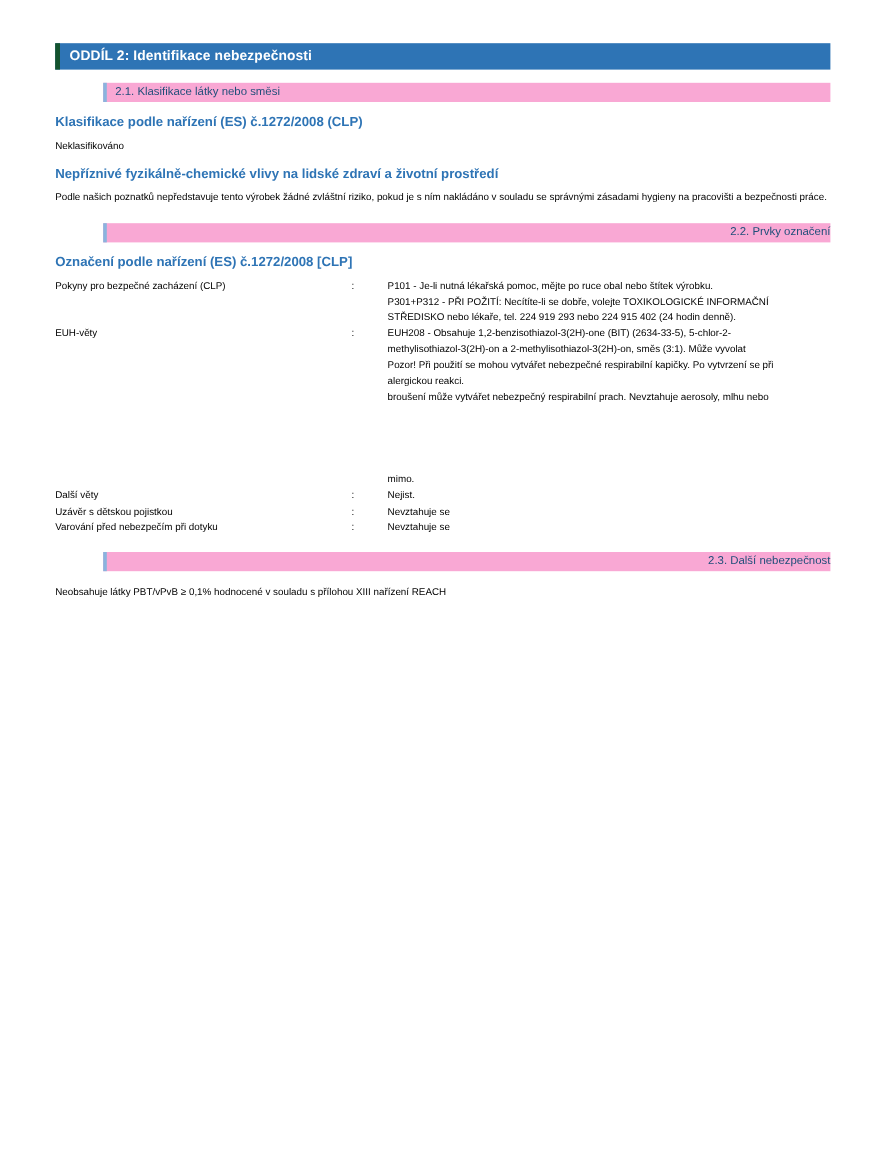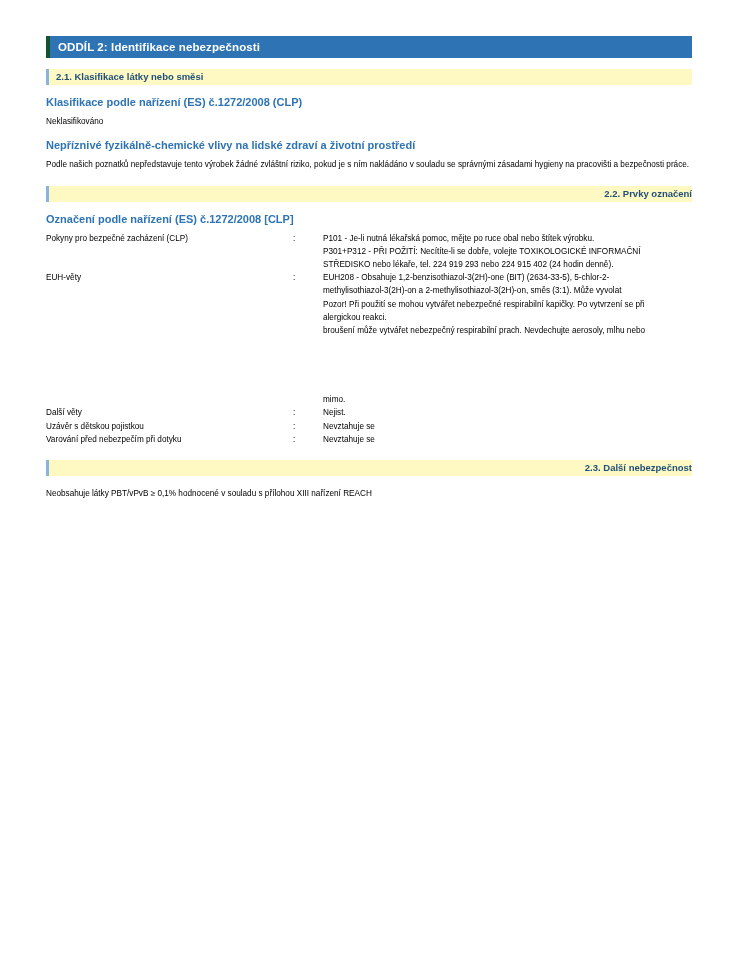--- a/index.html
+++ b/index.html
@@ -39,30 +39,31 @@
     line-height: 22px;
     padding: 0 0 0 8px;
     color: #ffffff;
     font-size: 11.5px;
     font-weight: bold;
     letter-spacing: 0.1px;
     box-sizing: border-box;
     margin-bottom: 11px;
   }
   .bar-sub {
-    background: #fef9c3;
+    background: #f9a8d4;
     border-left: 3px solid #8ab4de;
     height: 16px;
     line-height: 16px;
     padding: 0 0 0 7px;
     color: #1f4e79;
     font-size: 9.5px;
-    font-weight: bold;
+    font-weight: normal;
     box-sizing: border-box;
     margin-bottom: 11px;
+    margin-left: 40px;
   }
   .bar-sub.tight-top { margin-top: 14px; text-align: right; }
 
   
   .heading-blue {
     color: #2e74b5;
     font-size: 11px;
     font-weight: bold;
     margin: 0 0 7px 0;
     line-height: 12px;
@@ -150,21 +151,21 @@
         </div>
 
         <div class="row">
           <div class="row-label">EUH-věty</div>
           <div class="row-colon">:</div>
           <div class="row-value">
             <span class="vline">EUH208 - Obsahuje 1,2-benzisothiazol-3(2H)-one (BIT) (2634-33-5), 5-chlor-2-</span>
             <span class="vline">methylisothiazol-3(2H)-on a 2-methylisothiazol-3(2H)-on, směs (3:1). Může vyvolat</span>
             <span class="vline">Pozor! Při použití se mohou vytvářet nebezpečné respirabilní kapičky. Po vytvrzení se při</span>
             <span class="vline">alergickou reakci.</span>
-            <span class="vline">broušení může vytvářet nebezpečný respirabilní prach. Nevdechujte aerosoly, mlhu nebo</span>
+            <span class="vline">broušení může vytvářet nebezpečný respirabilní prach. Nevztahuje aerosoly, mlhu nebo</span>
           </div>
         </div>
 
         <div class="spacer-gap"></div>
 
         <div class="row row-continuation">
           <div class="row-label"></div>
           <div class="row-colon"></div>
           <div class="row-value">
             <span class="vline">mimo.</span>

